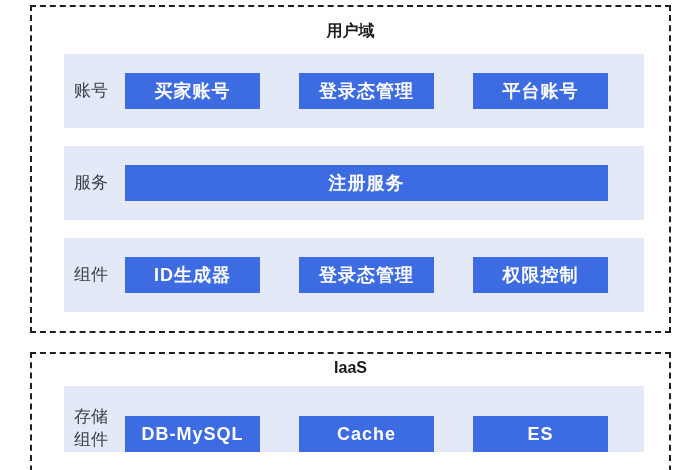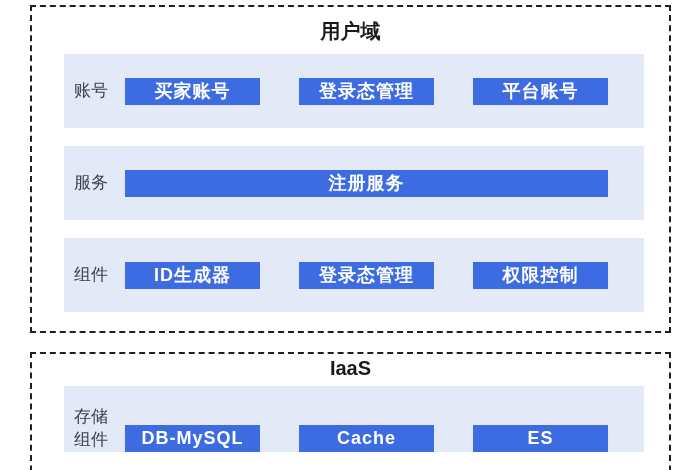--- a/index.html
+++ b/index.html
@@ -33,21 +33,21 @@
   .domain-box.user{
     top:5px;
     height:328px;
   }
   .domain-box.iaas{
     top:352px;
     height:140px; 
   }
   .domain-title{
     text-align:center;
-    font-size:20px;
+    font-size:16px;
     font-weight:600;
     color:var(--title-text);
     line-height:28px;
   }
   .domain-box.user .domain-title{margin-top:10px;margin-bottom:9px;}
   .domain-box.iaas .domain-title{margin-bottom:4px;}
   .row-panel{
     margin-left:32px;
     margin-right:25px;
     background:var(--panel-bg);
@@ -71,21 +71,21 @@
     padding:0 7px;
     text-align:center;
     font-size:17px;
     line-height:1.35;
     font-weight:500;
     color:var(--label-text);
     word-break:break-all;
   }
   .node{
     flex:1 1 0;
-    height:27px;
+    height:36px;
     margin-left:7px;
     margin-right:32px;
     background:var(--node-bg);
     color:var(--node-text);
     font-size:18px;
     font-weight:600;
     display:flex;
     align-items:center;
     justify-content:center;
     letter-spacing:1px;

